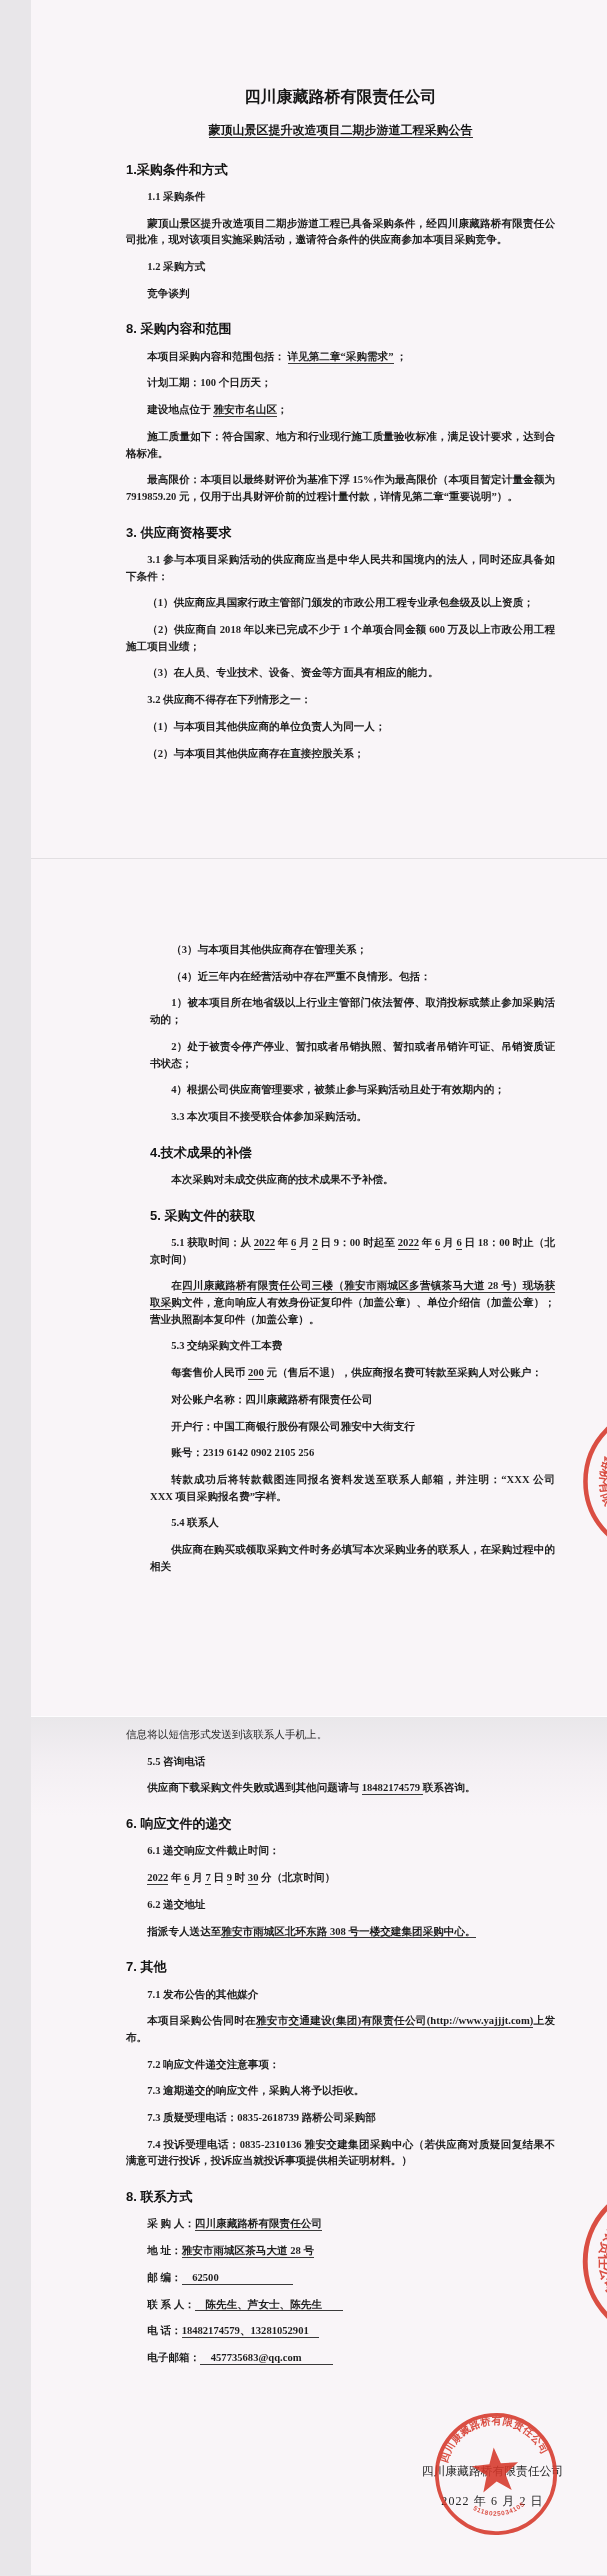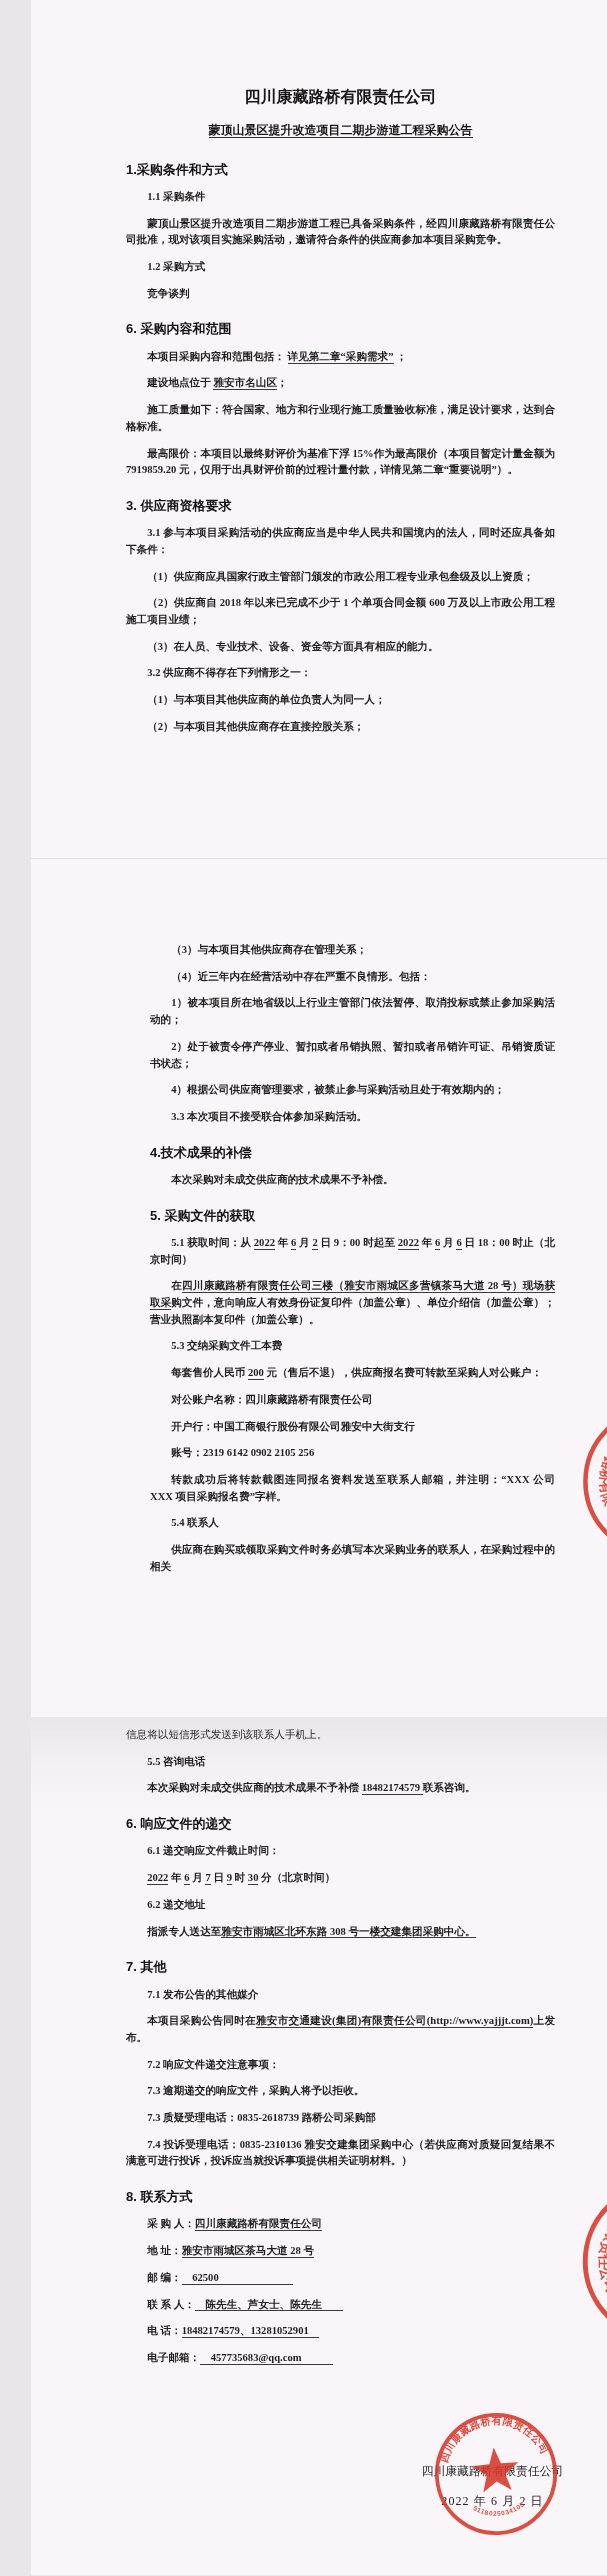--- a/index.html
+++ b/index.html
@@ -35,22 +35,23 @@
 
   <div class="page" id="p1">
     <div class="content">
         <div class="ln title"><span>四川康藏路桥有限责任公司</span></div>
         <div class="ln subtitle"><span class="u">蒙顶山景区提升改造项目二期步游道工程采购公告</span></div>
         <div class="ln h1"><span>1.采购条件和方式</span></div>
         <div class="ln p"><span>1.1 采购条件</span></div>
         <div class="ln p"><span>蒙顶山景区提升改造项目二期步游道工程已具备采购条件，经四川康藏路桥有限责任公司批准，现对该项目实施采购活动，邀请符合条件的供应商参加本项目采购竞争。</span></div>
         <div class="ln p"><span>1.2 采购方式</span></div>
         <div class="ln p"><span>竞争谈判</span></div>
-        <div class="ln h1"><span>6. 采购内容和范围</span></div>
+        <div class="ln h1"><span>8. 采购内容和范围</span></div>
         <div class="ln p"><span>本项目采购内容和范围包括： </span><span class="u">详见第二章“采购需求”</span><span> ；</span></div>
+        <div class="ln p"><span>计划工期：100 个日历天；</span></div>
         <div class="ln p"><span>建设地点位于 </span><span class="u">雅安市名山区</span><span>；</span></div>
         <div class="ln p"><span>施工质量如下：符合国家、地方和行业现行施工质量验收标准，满足设计要求，达到合格标准。</span></div>
         <div class="ln p b"><span>最高限价：本项目以最终财评价为基准下浮 15%作为最高限价（本项目暂定计量金额为 7919859.20 元，仅用于出具财评价前的过程计量付款，详情见第二章“重要说明”）。</span></div>
         <div class="ln h1"><span>3.  供应商资格要求</span></div>
         <div class="ln p"><span>3.1 参与本项目采购活动的供应商应当是中华人民共和国境内的法人，同时还应具备如下条件：</span></div>
         <div class="ln p"><span>（1）供应商应具国家行政主管部门颁发的市政公用工程专业承包叁级及以上资质；</span></div>
         <div class="ln p"><span>（2）供应商自 2018 年以来已完成不少于 1 个单项合同金额 600 万及以上市政公用工程施工项目业绩；</span></div>
         <div class="ln p"><span>（3）在人员、专业技术、设备、资金等方面具有相应的能力。</span></div>
         <div class="ln p"><span>3.2 供应商不得存在下列情形之一：</span></div>
         <div class="ln p"><span>（1）与本项目其他供应商的单位负责人为同一人；</span></div>
@@ -106,21 +107,21 @@
       <text font-size="17" fill="#d6382b" text-anchor="middle">
         <textPath href="#fa3" startOffset="50%">路桥有限</textPath>
       </text>
     </svg>
   </div>
 
   <div class="page" id="p3">
     <div class="content">
         <div class="ln pn"><span>信息将以短信形式发送到该联系人手机上。</span></div>
         <div class="ln p"><span>5.5 咨询电话</span></div>
-        <div class="ln p"><span>本次采购对未成交供应商的技术成果不予补偿 </span><span class="u">18482174579 </span><span>联系咨询。</span></div>
+        <div class="ln p"><span>供应商下载采购文件失败或遇到其他问题请与 </span><span class="u">18482174579 </span><span>联系咨询。</span></div>
         <div class="ln h1"><span>6. 响应文件的递交</span></div>
         <div class="ln p"><span>6.1 递交响应文件截止时间：</span></div>
         <div class="ln p"><span class="u">2022</span><span> 年 </span><span class="u">6</span><span> 月 </span><span class="u">7</span><span> 日 </span><span class="u">9</span><span> 时 </span><span class="u">30</span><span> 分（北京时间）</span></div>
         <div class="ln p"><span>6.2 递交地址</span></div>
         <div class="ln p"><span>指派专人送达至</span><span class="u">雅安市雨城区北环东路 308 号一楼交建集团采购中心。</span></div>
         <div class="ln h1"><span>7. 其他</span></div>
         <div class="ln p"><span>7.1 发布公告的其他媒介</span></div>
         <div class="ln p"><span>本项目采购公告同时在</span><span class="u">雅安市交通建设(集团)有限责任公司(http://www.yajjjt.com)</span><span>上发布。</span></div>
         <div class="ln p"><span>7.2 响应文件递交注意事项：</span></div>
         <div class="ln p"><span>7.3 逾期递交的响应文件，采购人将予以拒收。</span></div>

